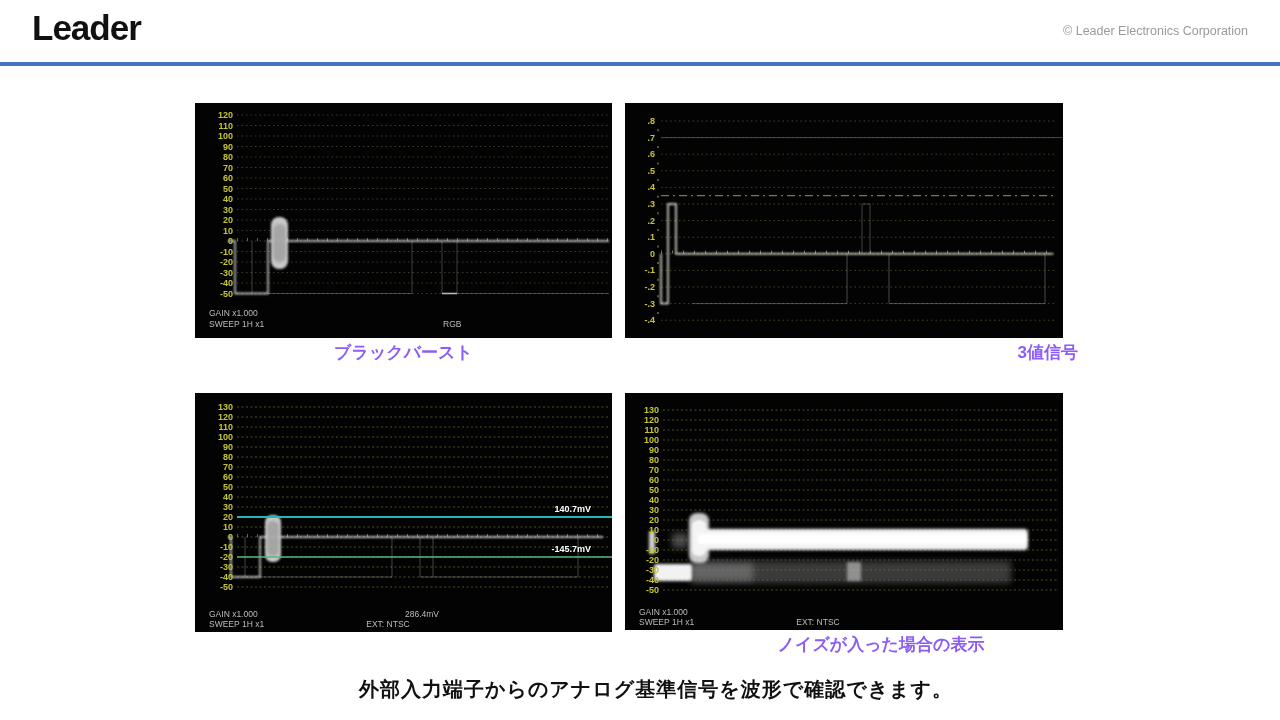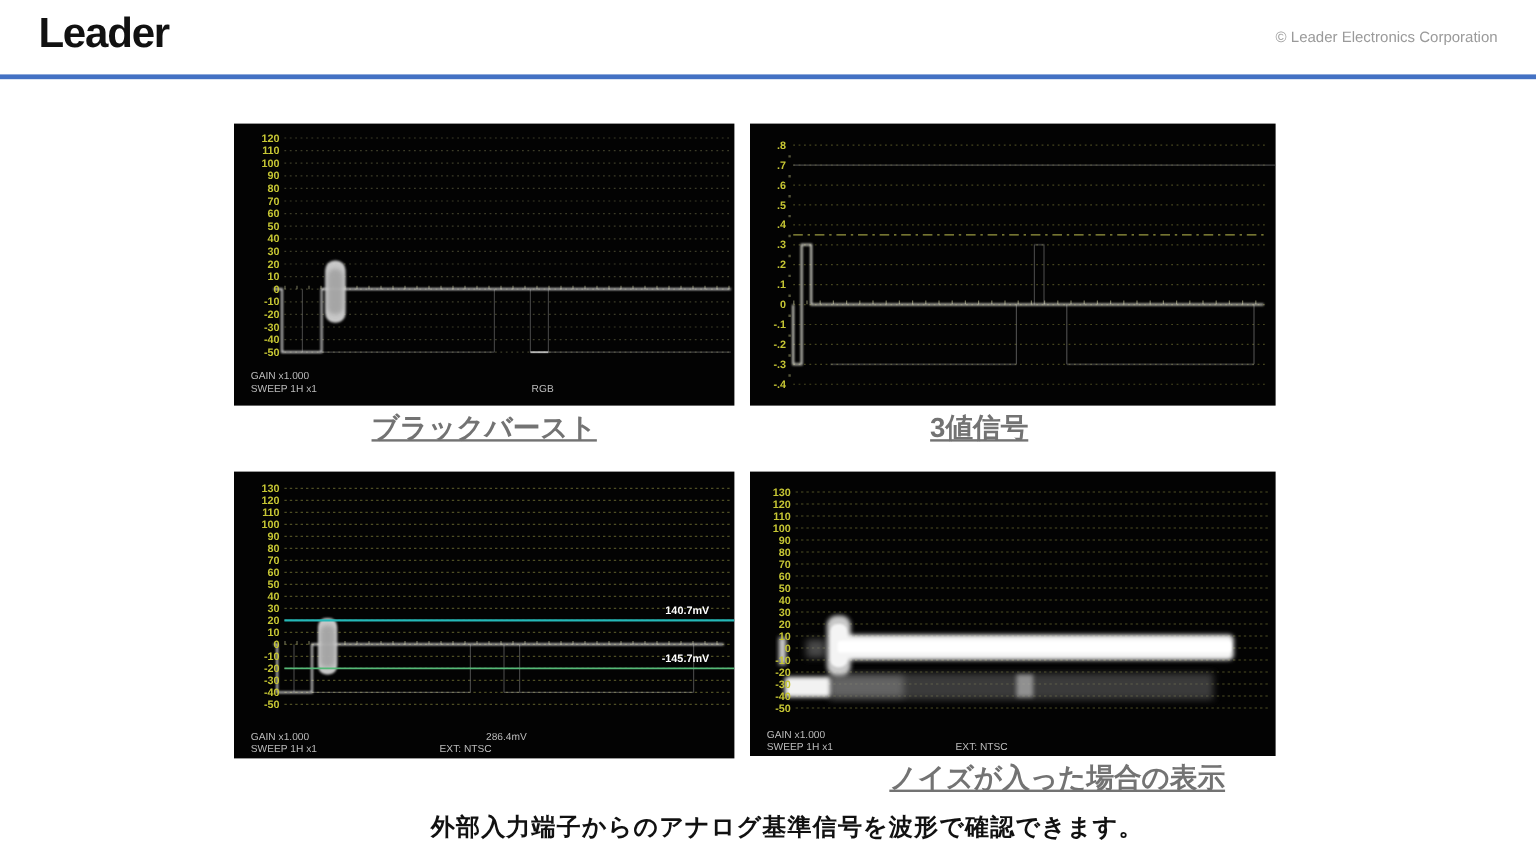--- a/index.html
+++ b/index.html
@@ -6,21 +6,21 @@
   .slide{position:relative;width:1280px;height:720px;background:#ffffff;overflow:hidden;
          font-family:"Liberation Sans",sans-serif;}
   .logo{position:absolute;left:32px;top:8px;font-size:35px;font-weight:800;
         letter-spacing:-1px;color:#111;}
   .title{position:absolute;left:170px;top:8px;font-size:33px;font-weight:700;
          letter-spacing:5px;color:#111;white-space:nowrap;}
   .copyright{position:absolute;right:32px;top:24px;font-size:12.5px;color:#9a9a9a;}
   .divider{position:absolute;left:0;top:62px;width:1280px;height:4px;}
   .panel{position:absolute;background:#030303;}
   .panel svg{display:block;}
-  .caption{position:absolute;text-align:center;font-size:23px;font-weight:600;color:#737373;text-decoration:underline;}
+  .caption{position:absolute;text-align:center;font-size:17px;font-weight:600;color:#8b5cf6;}
   .footnote{position:absolute;left:16px;top:676px;width:1280px;text-align:center;
             font-size:20px;font-weight:700;color:#111;letter-spacing:1px;}
   text{font-family:"Liberation Sans",sans-serif;}
   .ylab text{font-size:9px;font-weight:700;text-anchor:end;}
   .stat{font-size:8.5px;fill:#bcbcbc;}
   .curlab{font-size:9px;font-weight:700;fill:#ffffff;text-anchor:end;}
 </style>
 </head>
 <body>
 
@@ -145,21 +145,21 @@
           <text x="30" y="120.6">.2</text>
           <text x="30" y="137.2">.1</text>
           <text x="30" y="153.8">0</text>
           <text x="30" y="170.4">-.1</text>
           <text x="30" y="187.0">-.2</text>
           <text x="30" y="203.6">-.3</text>
           <text x="30" y="220.2">-.4</text>
         </g>
     </svg>
   </div>
-  <div class="caption" style="left:597px;top:341px;width:438px;">3値信号</div>
+  <div class="caption" style="left:640px;top:341px;width:438px;text-align:right;">3値信号</div>
 
   <div class="panel" style="left:195px;top:393px;width:417px;height:239px;">
     <svg width="417" height="239" viewBox="0 0 417 239">
       <g stroke="#4e4e24" stroke-width="1" stroke-dasharray="2 2.5">
 
       <line x1="42" x2="415" y1="14.0" y2="14.0"></line>
           <line x1="42" x2="415" y1="24.0" y2="24.0"></line>
           <line x1="42" x2="415" y1="34.0" y2="34.0"></line>
           <line x1="42" x2="415" y1="44.0" y2="44.0"></line>
           <line x1="42" x2="415" y1="54.0" y2="54.0"></line>

